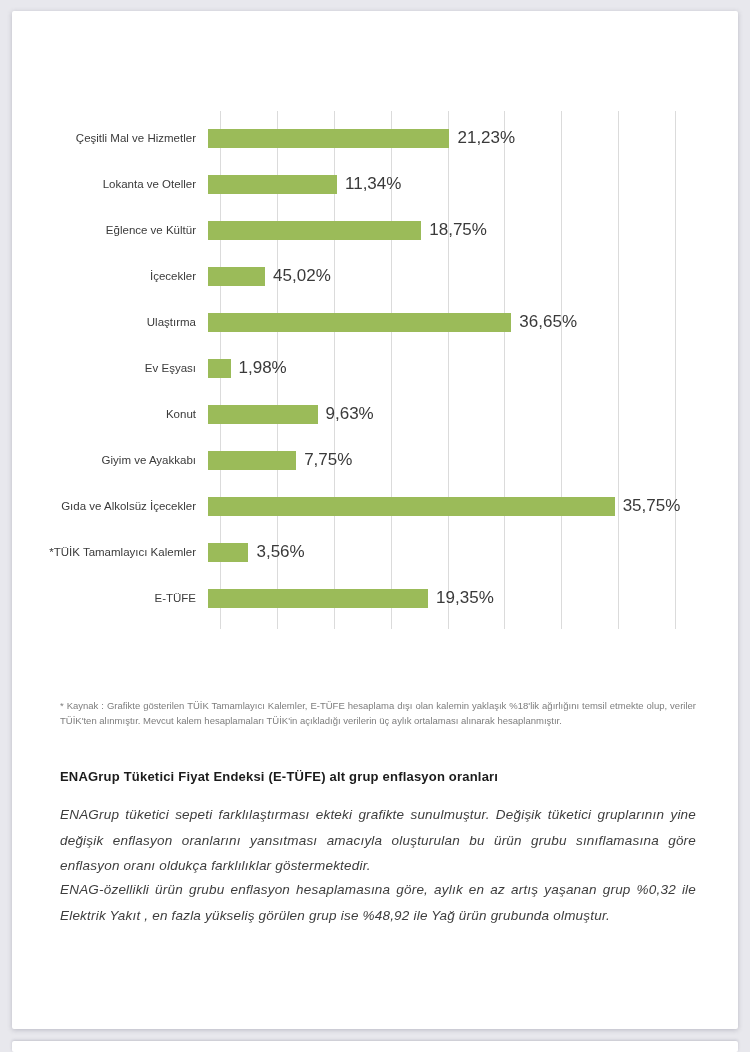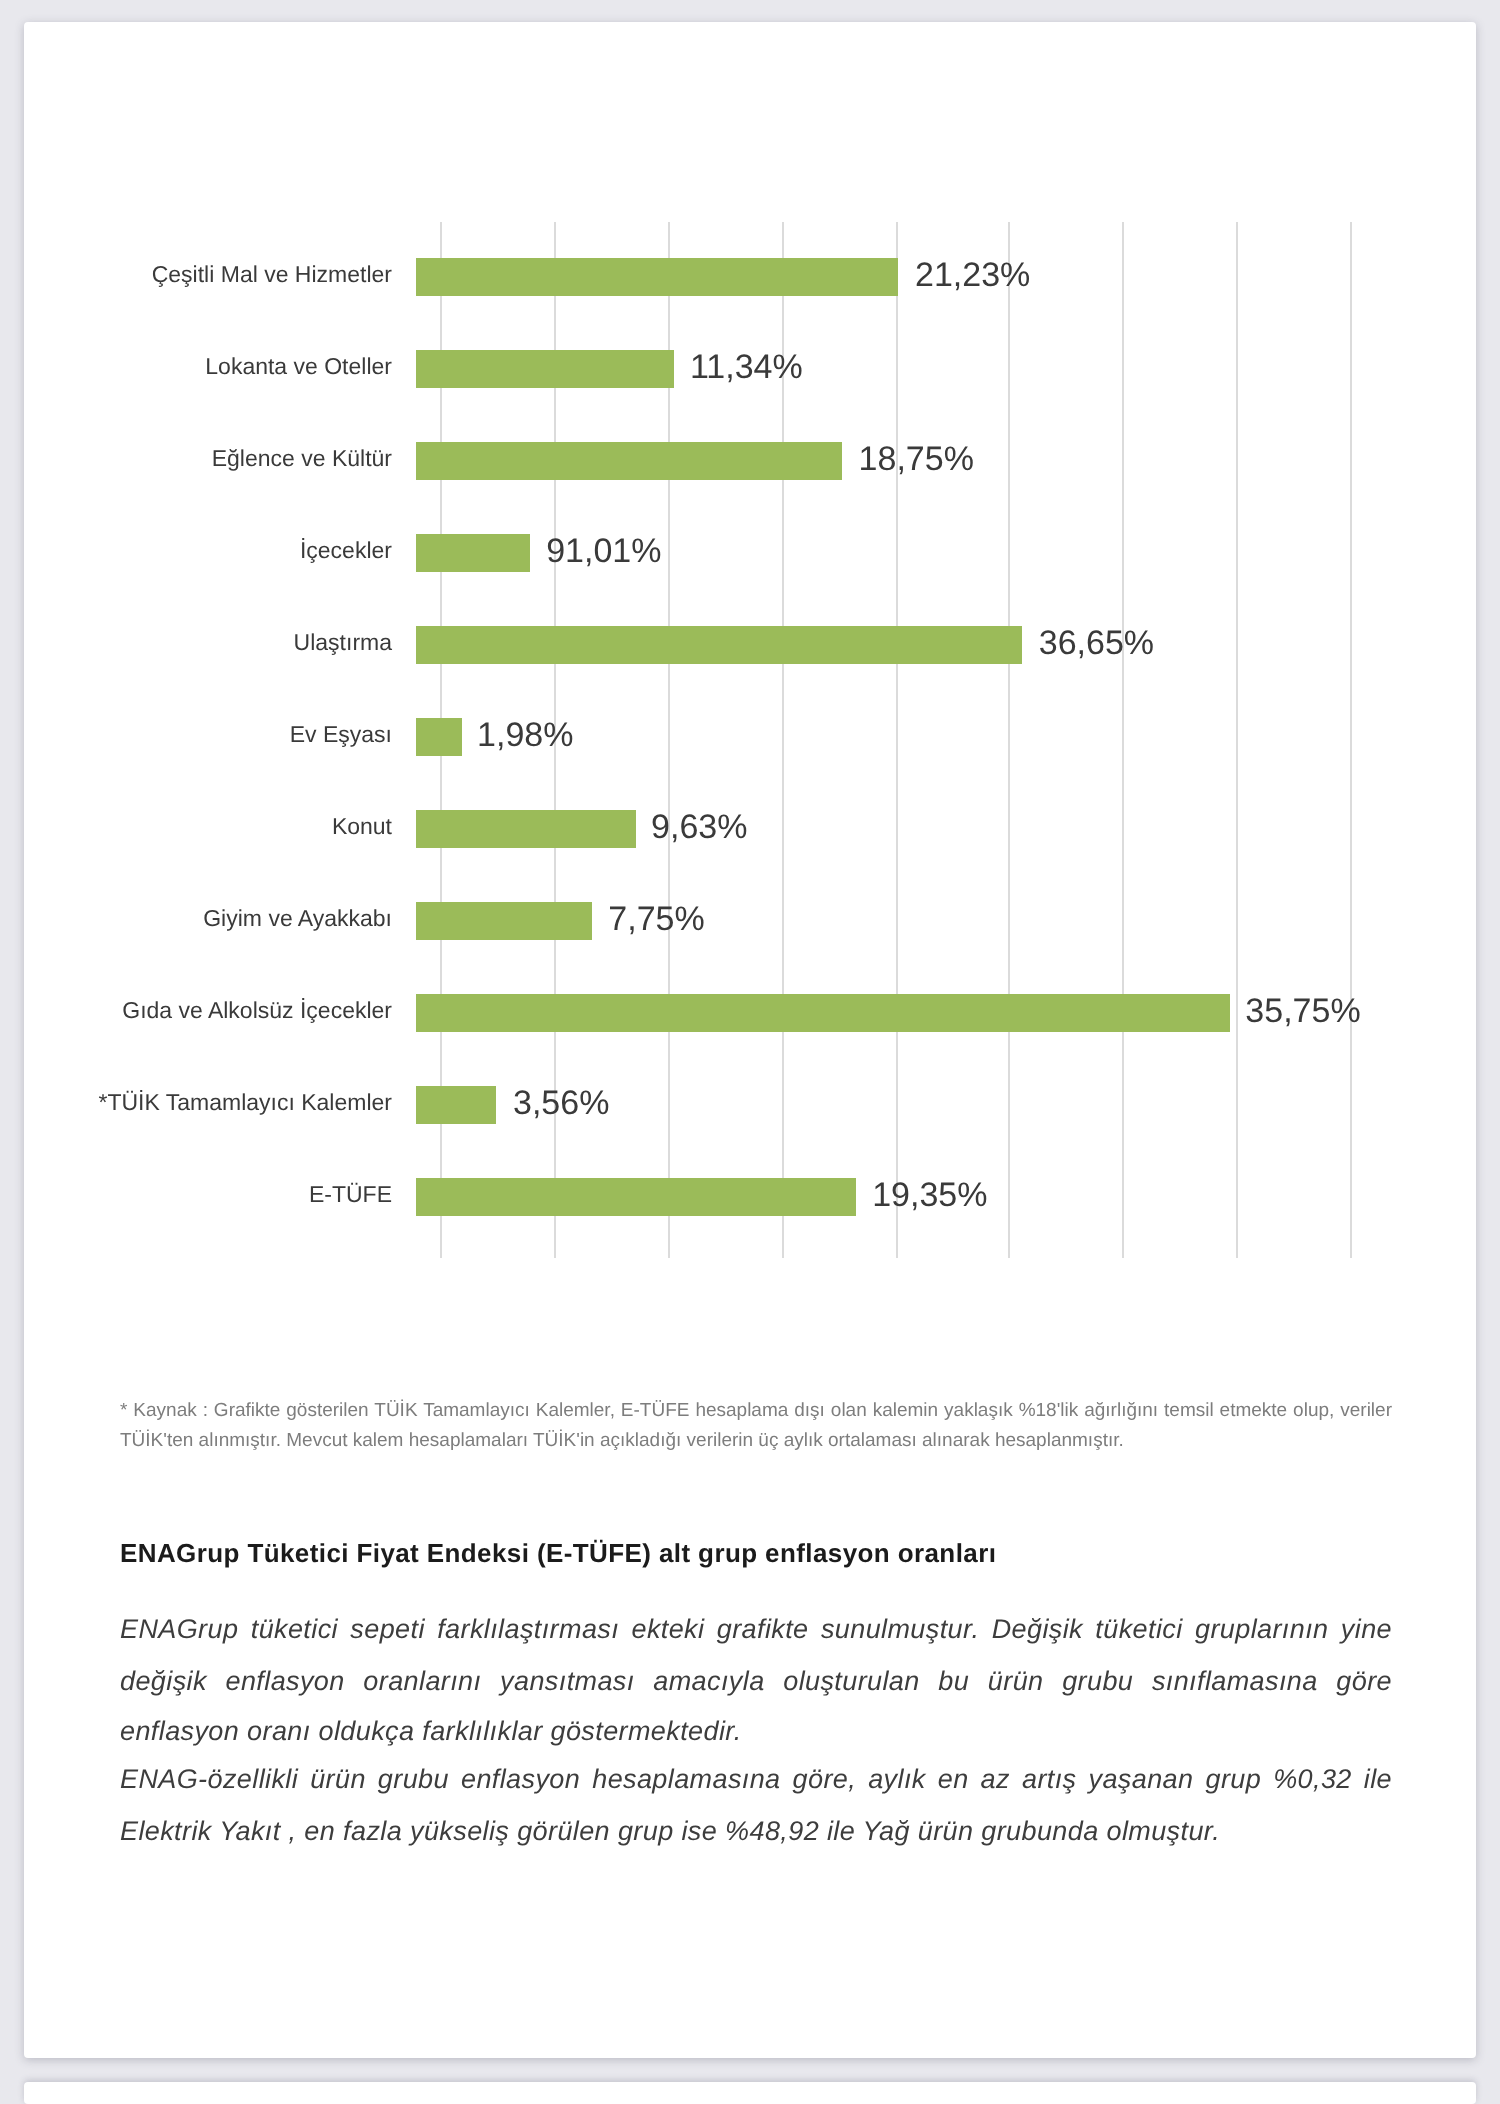--- a/index.html
+++ b/index.html
@@ -142,21 +142,21 @@
           <div class="cat-label">Eğlence ve Kültür</div>
           <div class="bar-track">
             <div class="bar" style="width: 46.875%; background: rgb(155, 187, 89);"></div>
             <span class="bar-value">18,75%</span>
           </div>
         </div>
         <div class="chart-row">
           <div class="cat-label">İçecekler</div>
           <div class="bar-track">
             <div class="bar" style="width: 12.55%; background: rgb(155, 187, 89);"></div>
-            <span class="bar-value">91,01%</span>
+            <span class="bar-value">45,02%</span>
           </div>
         </div>
         <div class="chart-row">
           <div class="cat-label">Ulaştırma</div>
           <div class="bar-track">
             <div class="bar" style="width: 66.675%; background: rgb(155, 187, 89);"></div>
             <span class="bar-value">36,65%</span>
           </div>
         </div>
         <div class="chart-row">

